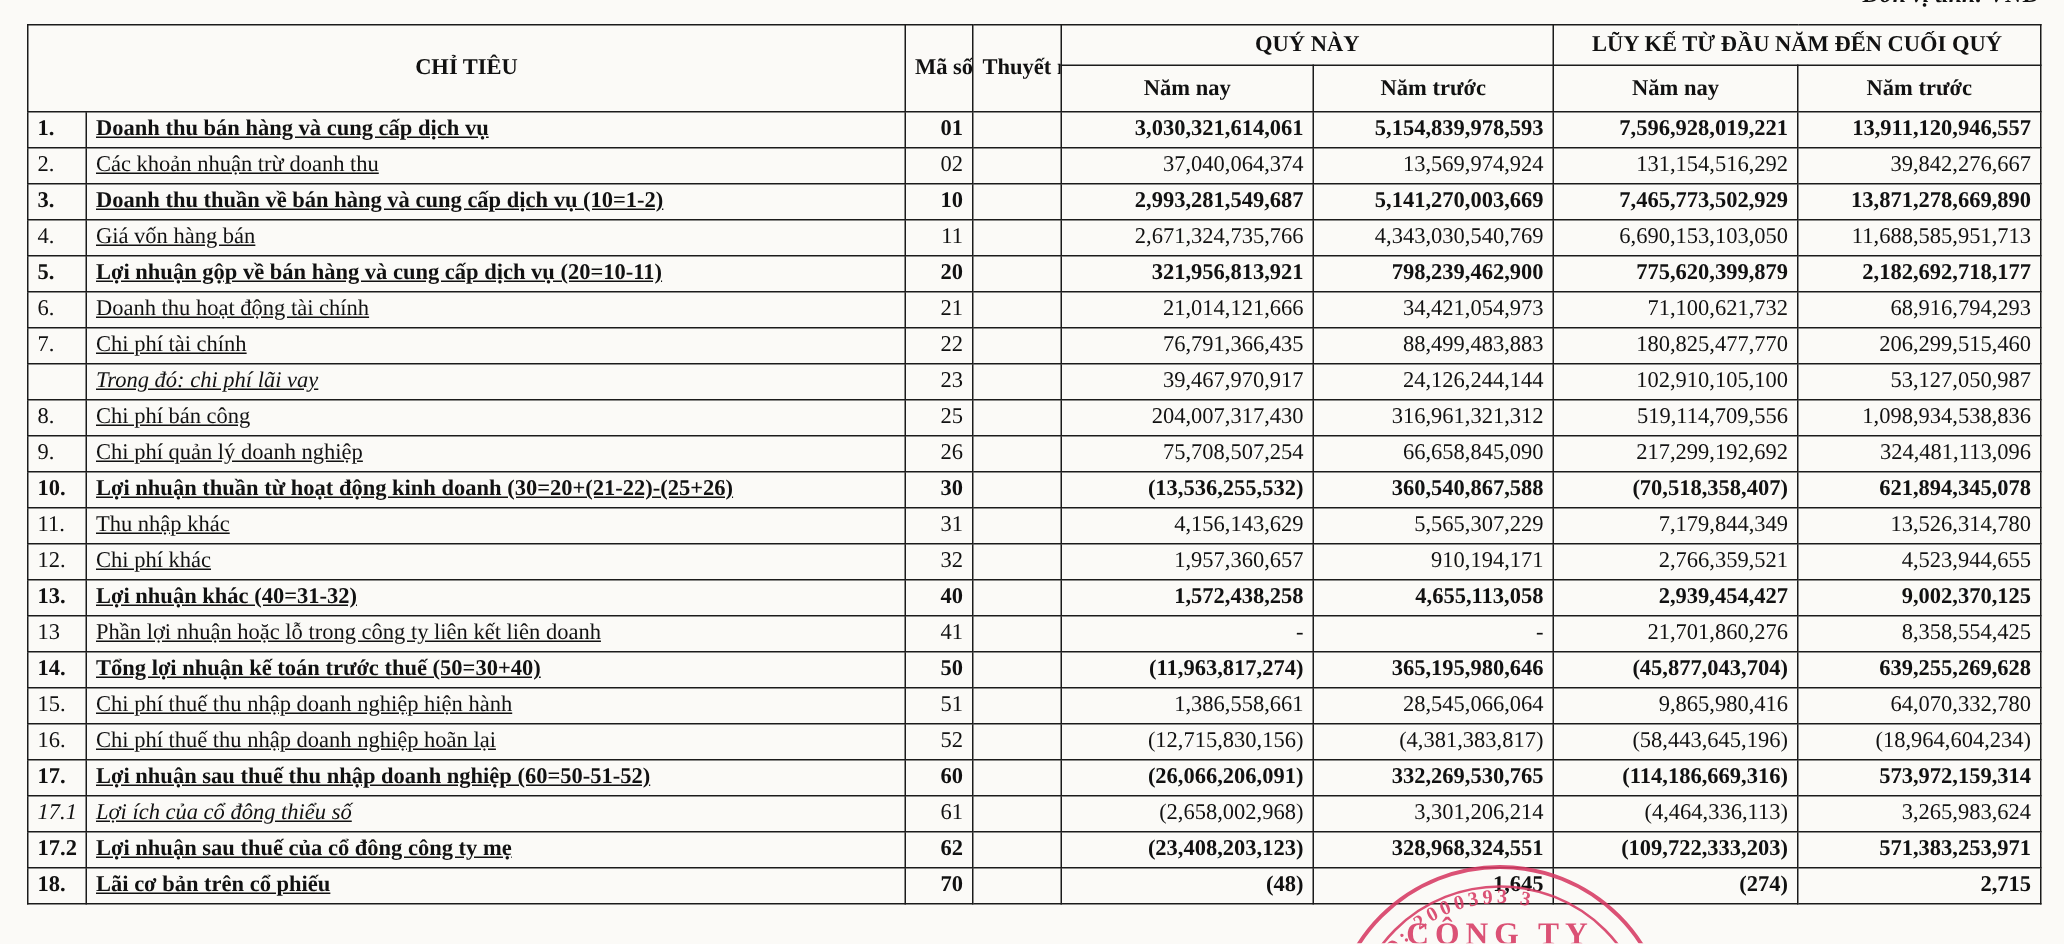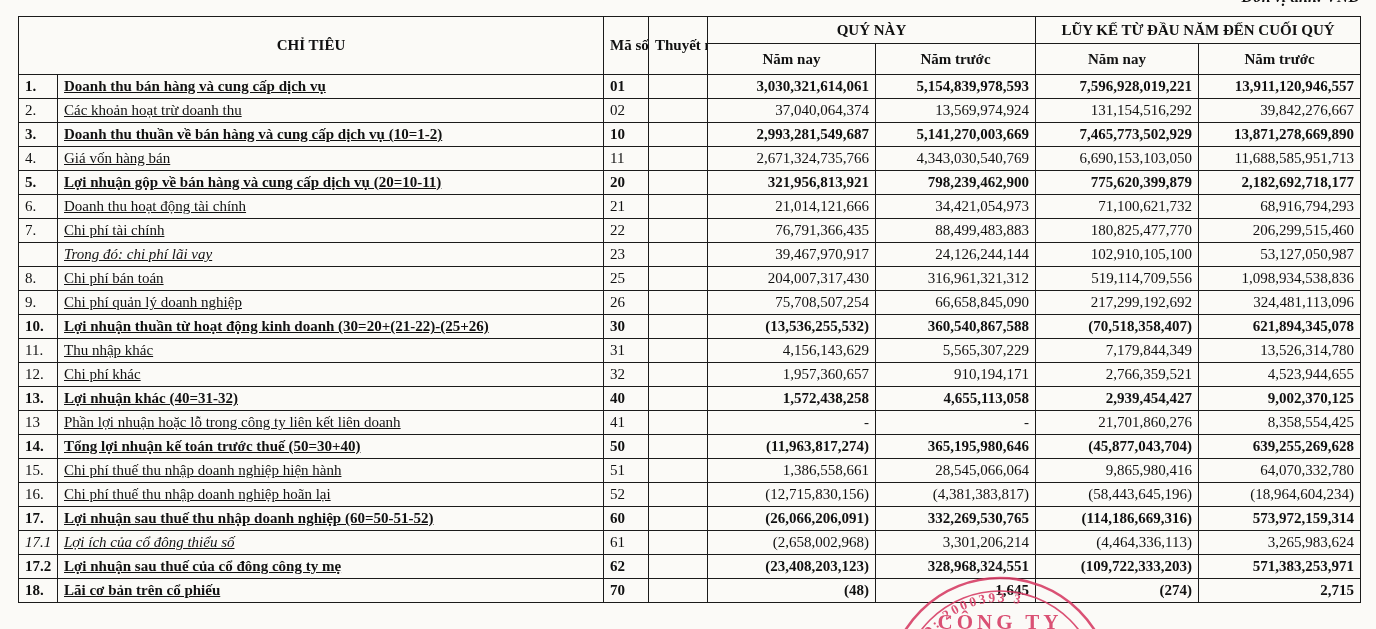--- a/index.html
+++ b/index.html
@@ -39,21 +39,21 @@
     white-space: nowrap;
   }
   .sheet thead th { text-align: center; font-weight: bold; }
   .h-group { height: 26px; font-size: 15.5px; }
   .h-sub   { height: 30px; font-size: 15.5px; }
   .h-main  { font-size: 16px; margin-top: 28px; }
   .h-small { font-size: 14.5px; white-space: pre-line; line-height: 1.05; }
   .sheet tbody td { height: 23px; }
   .c-no    { text-align: left; padding-left: 4px; padding-right: 2px; }
   .c-label { text-align: left; text-decoration: underline; }
-  .c-code  { text-align: left; }
+  .c-code  { text-align: right; }
   .c-note  { text-align: center; }
   .c-num   { text-align: right; padding-right: 7px; }
   tr.style-bold td { font-weight: bold; }
   tr.style-italic .c-no,
   tr.style-italic .c-label { font-style: italic; }
   .stamp {
     position: absolute;
     left: 868px; top: 569px;
     width: 272px; height: 60px;
     opacity: 0.88;
@@ -99,21 +99,21 @@
     <td class="c-label">Doanh thu bán hàng và cung cấp dịch vụ</td>
     <td class="c-code">01</td>
     <td class="c-note"></td>
     <td class="c-num">3,030,321,614,061</td>
     <td class="c-num">5,154,839,978,593</td>
     <td class="c-num">7,596,928,019,221</td>
     <td class="c-num">13,911,120,946,557</td>
   </tr>
       <tr class="style-normal">
     <td class="c-no">2.</td>
-    <td class="c-label">Các khoản hoạt trừ doanh thu</td>
+    <td class="c-label">Các khoản nhuận trừ doanh thu</td>
     <td class="c-code">02</td>
     <td class="c-note"></td>
     <td class="c-num">37,040,064,374</td>
     <td class="c-num">13,569,974,924</td>
     <td class="c-num">131,154,516,292</td>
     <td class="c-num">39,842,276,667</td>
   </tr>
       <tr class="style-bold">
     <td class="c-no">3.</td>
     <td class="c-label">Doanh thu thuần về bán hàng và cung cấp dịch vụ (10=1-2)</td>
@@ -169,21 +169,21 @@
     <td class="c-label">Trong đó: chi phí lãi vay</td>
     <td class="c-code">23</td>
     <td class="c-note"></td>
     <td class="c-num">39,467,970,917</td>
     <td class="c-num">24,126,244,144</td>
     <td class="c-num">102,910,105,100</td>
     <td class="c-num">53,127,050,987</td>
   </tr>
       <tr class="style-normal">
     <td class="c-no">8.</td>
-    <td class="c-label">Chi phí bán toán</td>
+    <td class="c-label">Chi phí bán công</td>
     <td class="c-code">25</td>
     <td class="c-note"></td>
     <td class="c-num">204,007,317,430</td>
     <td class="c-num">316,961,321,312</td>
     <td class="c-num">519,114,709,556</td>
     <td class="c-num">1,098,934,538,836</td>
   </tr>
       <tr class="style-normal">
     <td class="c-no">9.</td>
     <td class="c-label">Chi phí quản lý doanh nghiệp</td>

